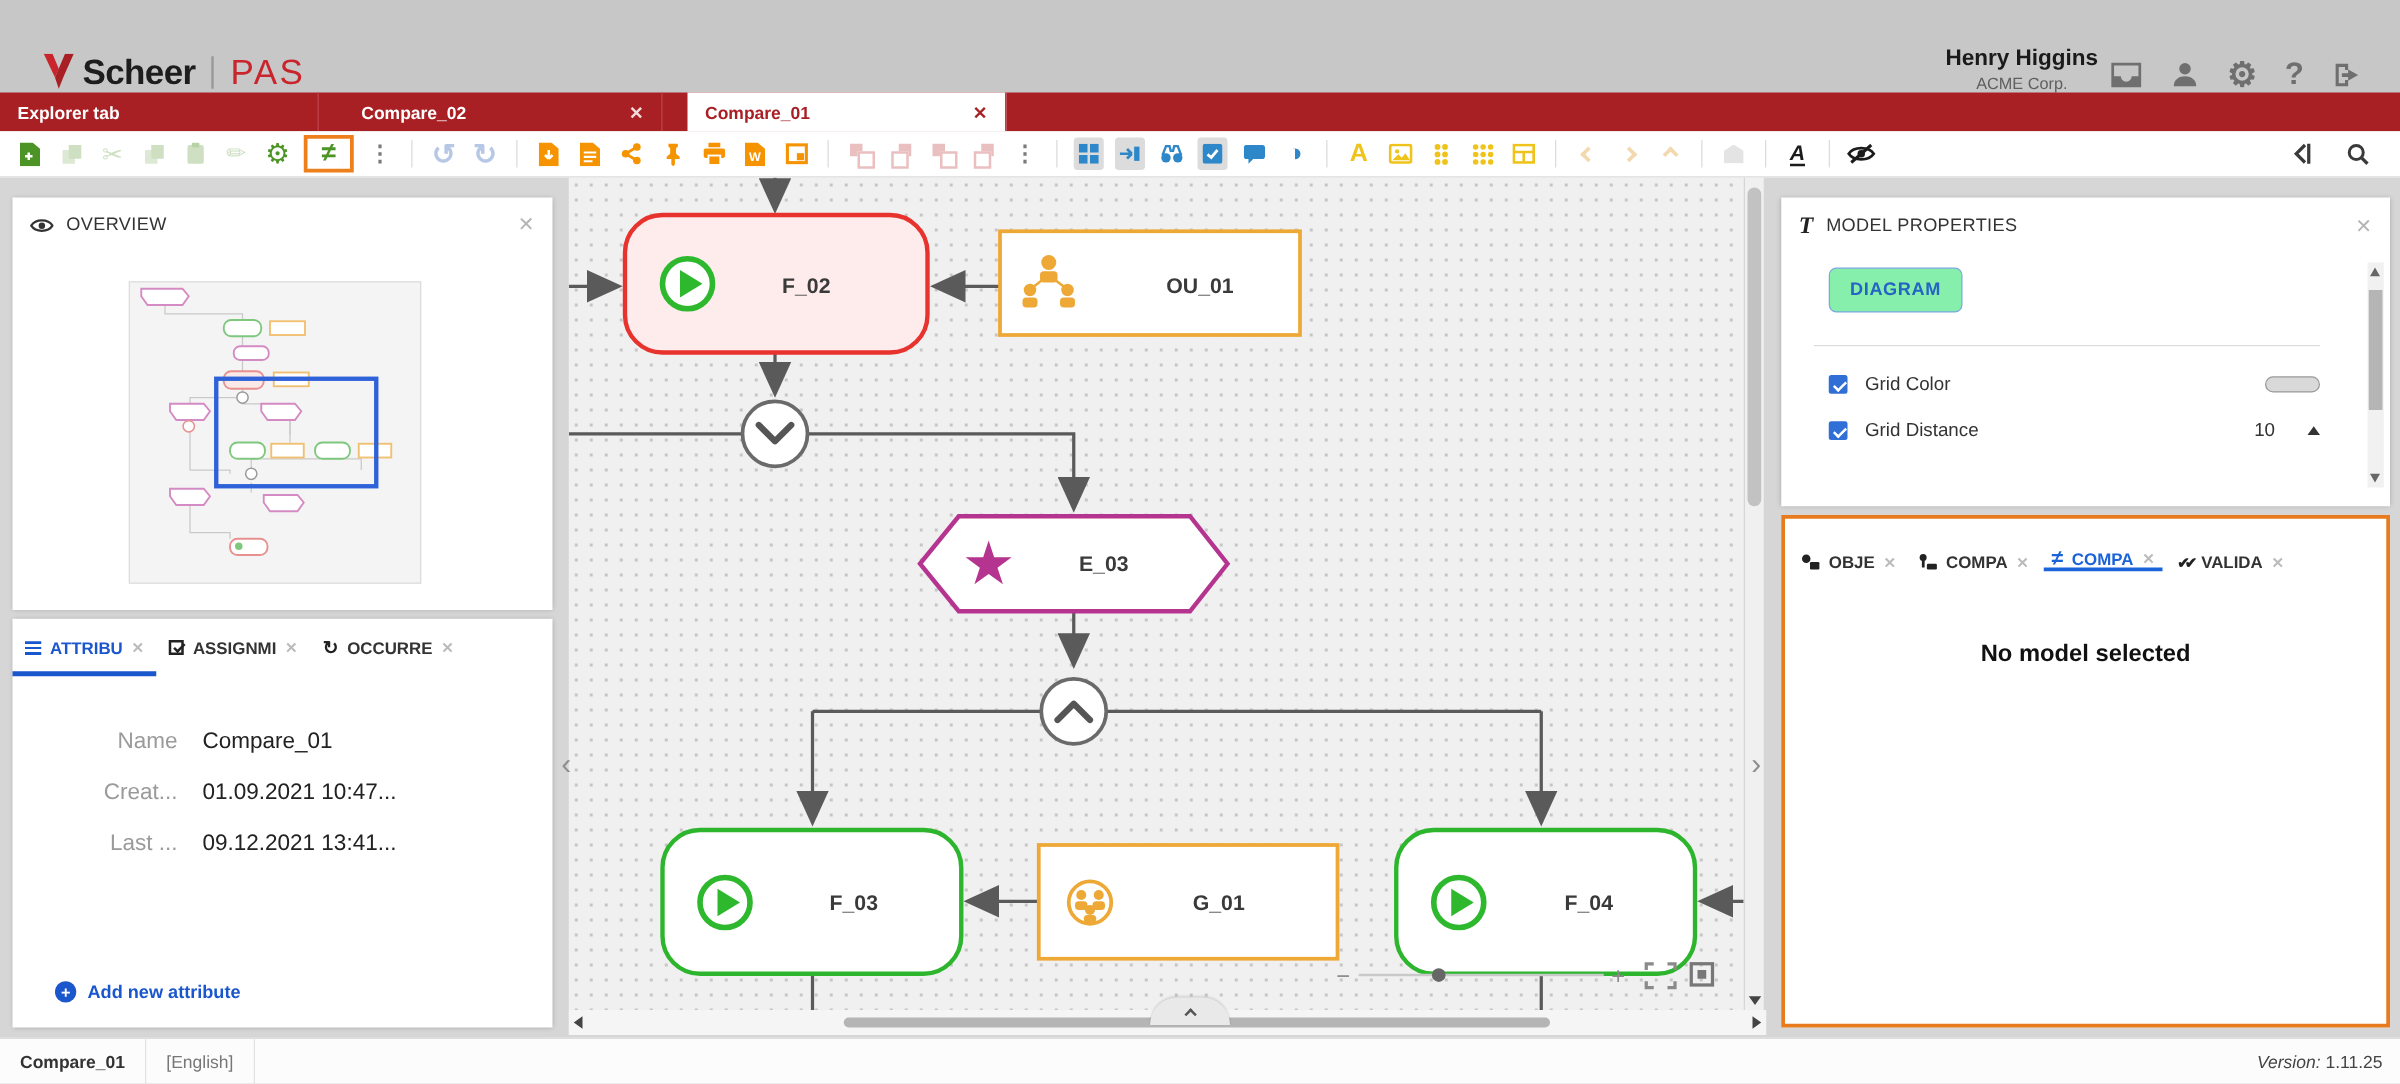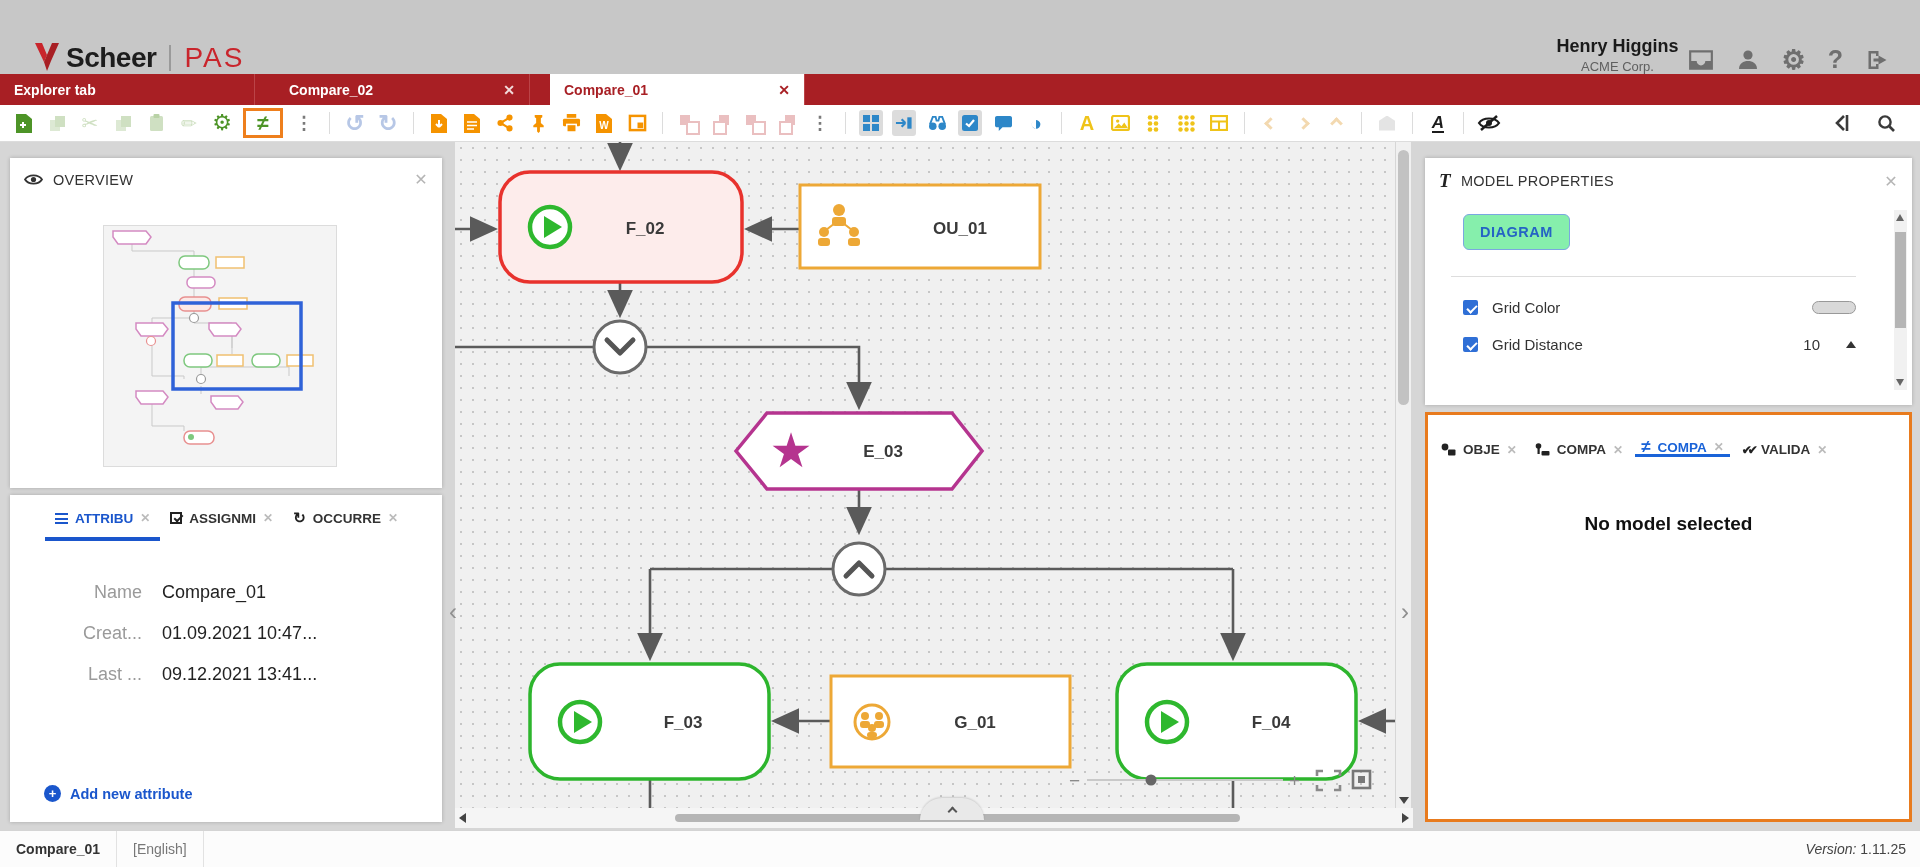--- a/index.html
+++ b/index.html
@@ -54,21 +54,21 @@
   .panel { position:absolute; background:#fff; box-shadow:0 0 4px rgba(0,0,0,.22); }
 
   
   .p-overview { left:10px; top:16px; width:432px; height:330px; }
   .p-head { display:flex; align-items:center; gap:10px; padding:12px 14px; font-size:14.5px; color:#333; font-weight:500; letter-spacing:.3px; }
   .p-head .x { margin-left:auto; color:#b5b5b5; font-size:16px; }
   .minimap { position:absolute; left:93px; top:67px; width:234px; height:242px; background:#f4f4f4; border:1px solid #dcdcdc; }
 
   
   .p-attr { left:10px; top:353px; width:432px; height:327px; }
-  .ptabs { display:flex; height:46px; align-items:stretch;padding-left:35px; }
+  .ptabs { display:flex; height:46px; align-items:stretch; }
   .ptab { display:flex; align-items:center; gap:7px; padding:0 10px; font-size:13.5px; font-weight:bold; color:#333; position:relative; }
   .ptab .x { color:#bbb; font-size:12px; font-weight:bold; }
   .ptab.active { color:#1a56cc; }
   .ptab.active::after { content:""; position:absolute; left:0; right:0; bottom:0; height:4px; background:#1a56cc; }
   .icon-listbars { width:13px; height:11px; background:repeating-linear-gradient(to bottom,currentColor 0 2px,transparent 2px 4.5px); color:#1a56cc; }
   .icon-assign { width:12px; height:12px; border:2px solid #222; position:relative; }
   .icon-assign::after { content:""; position:absolute; left:2px; top:1px; width:7px; height:3px; border-left:2px solid #222; border-bottom:2px solid #222; transform:rotate(-45deg); }
   .attr-rows { padding-top:42px; }
   .attr-row { display:flex; margin-bottom:22px; font-size:18px; line-height:19px; }
   .attr-row .lab { width:152px; text-align:right; color:#9a9a9a; padding-right:20px; }

